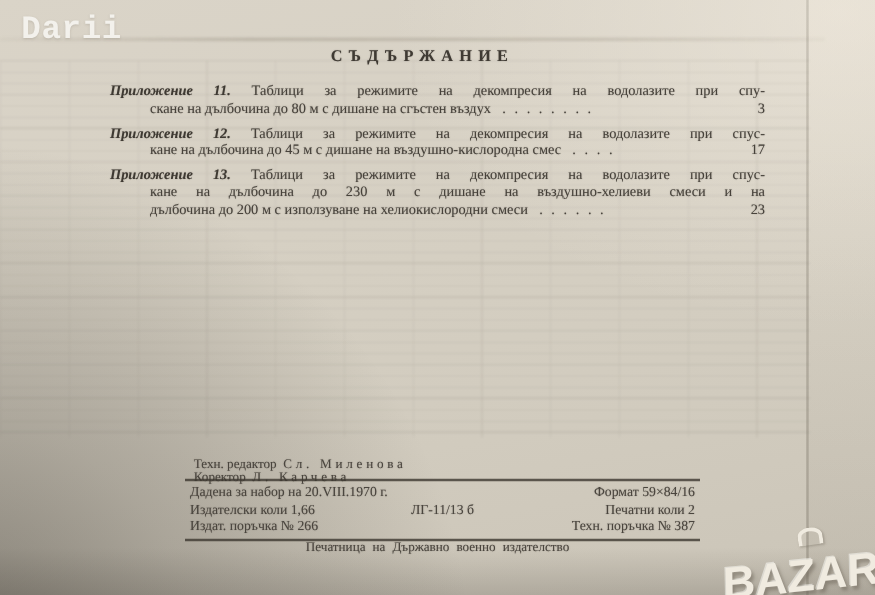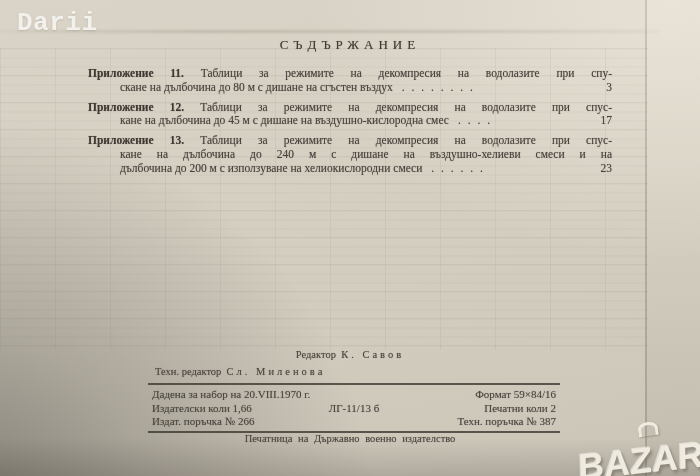--- a/index.html
+++ b/index.html
@@ -40,32 +40,32 @@
     filter: blur(0.6px);
   }
   .right-page-strip {
     position: absolute; left: 647px; top: 0; width: 53px; height: 476px;
     background: linear-gradient(180deg, rgba(240,233,220,0.30), rgba(205,198,185,0.10) 55%, rgba(150,143,130,0.18));
   }
 
   .ink { text-shadow: 0 0 1px rgba(71,66,59,0.45); }
 
   .page-title {
-    position: absolute; left: 88px; top: 37px; width: 524px;
+    position: absolute; left: 76px; top: 37px; width: 524px;
     text-align: center;
-    font-size: 13px; font-weight: normal; letter-spacing: 5px;
+    font-size: 13px; font-weight: bold; letter-spacing: 5px;
     color: #3f3a33;
   }
 
   .toc {
     position: absolute; left: 88px; top: 67px; width: 524px;
     font-size: 11.5px; line-height: 13.8px;
   }
   .toc-entry { margin-bottom: 6px; }
-  .toc-label { font-weight: bold; color: #3e3932; }
+  .toc-label { font-weight: bold; color: #3e3932; font-style: italic; }
   .toc-line-just { text-align: justify; text-align-last: justify; white-space: nowrap; }
   .toc-line-flex { display: flex; align-items: baseline; padding-left: 32px; white-space: nowrap; }
   .toc-dots { margin-left: 9px; letter-spacing: 2px; overflow: hidden; }
   .toc-page { margin-left: auto; text-align: right; min-width: 18px; }
 
   .credit-center {
     position: absolute; left: 88px; top: 349px; width: 524px;
     text-align: center; font-size: 10.5px; color: #4a453e;
   }
   .credit-row {
@@ -145,40 +145,40 @@
       <div class="toc-line-just"><span class="toc-label">Приложение 12.</span> <span>Таблици за режимите на декомпресия на водолазите при спус-</span></div>
       <div class="toc-line-flex">
         <span>кане на дълбочина до 45 м с дишане на въздушно-кислородна смес</span>
         <span class="toc-dots">. . . .</span>
         <span class="toc-page">17</span>
       </div>
     </div>
 
     <div class="toc-entry">
       <div class="toc-line-just"><span class="toc-label">Приложение 13.</span> <span>Таблици за режимите на декомпресия на водолазите при спус-</span></div>
-      <div class="toc-line-just" style="padding-left:32px;"><span>кане на дълбочина до 240 м с дишане на въздушно-хелиеви смеси и на</span></div>
+      <div class="toc-line-just" style="padding-left:32px;"><span>кане на дълбочина до 230 м с дишане на въздушно-хелиеви смеси и на</span></div>
       <div class="toc-line-flex">
         <span>дълбочина до 200 м с използуване на хелиокислородни смеси</span>
         <span class="toc-dots">. . . . . .</span>
         <span class="toc-page">23</span>
       </div>
     </div>
 
   </div>
 
-  <div class="credit-center ink">
-    <span>Редактор</span>&nbsp;
-    <span class="spaced-name">К. Савов</span>
-  </div>
 
   <div class="credit-row ink">
     <span>
       <span>Техн. редактор</span>&nbsp;
       <span class="spaced-name">Сл. Миленова</span>
     </span>
+    <span>
+      <span>Коректор</span>&nbsp;
+      <span class="spaced-name">Л. Карчева</span>
+    </span>
   </div>
 
   <div class="colophon ink">
     <div class="colophon-row">
       <span class="col-left">Дадена за набор на 20.VIII.1970 г.</span>
       <span class="col-center"></span>
       <span class="col-right">Формат 59×84/16</span>
     </div>
     <div class="colophon-row">
       <span class="col-left">Издателски коли 1,66</span>

